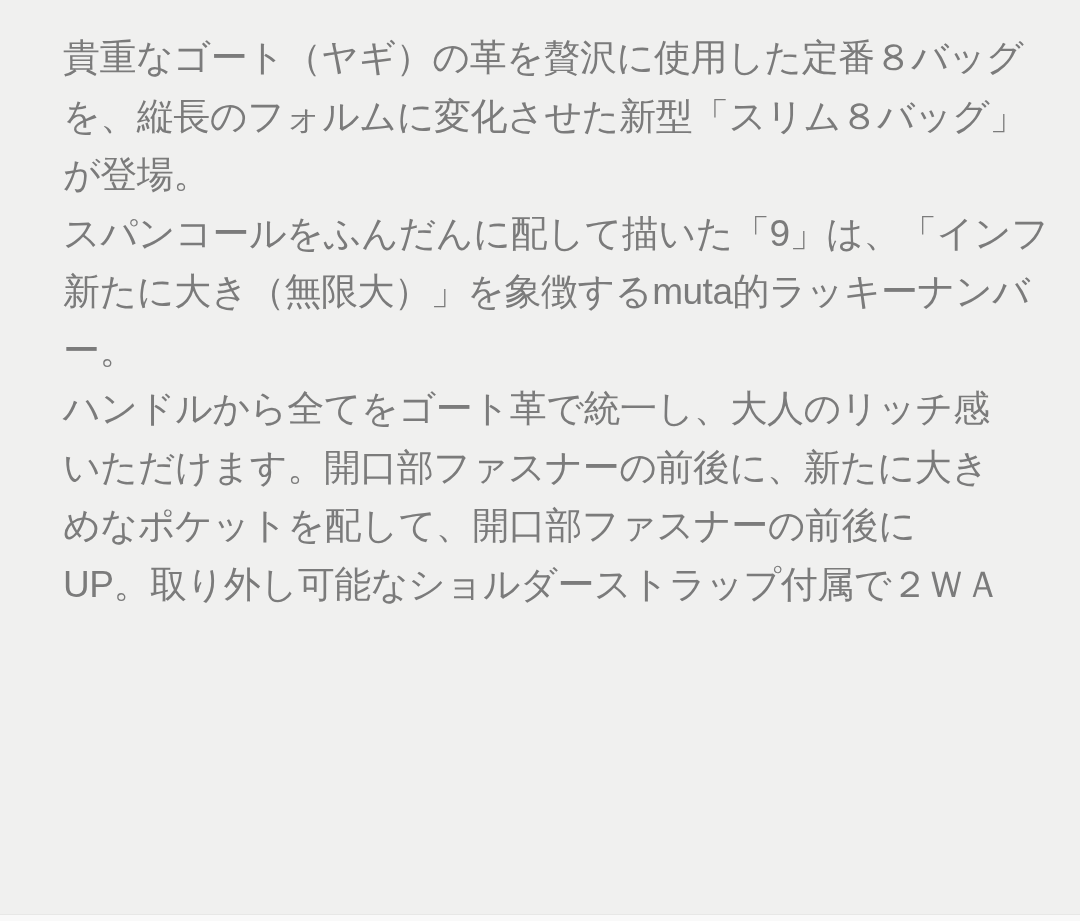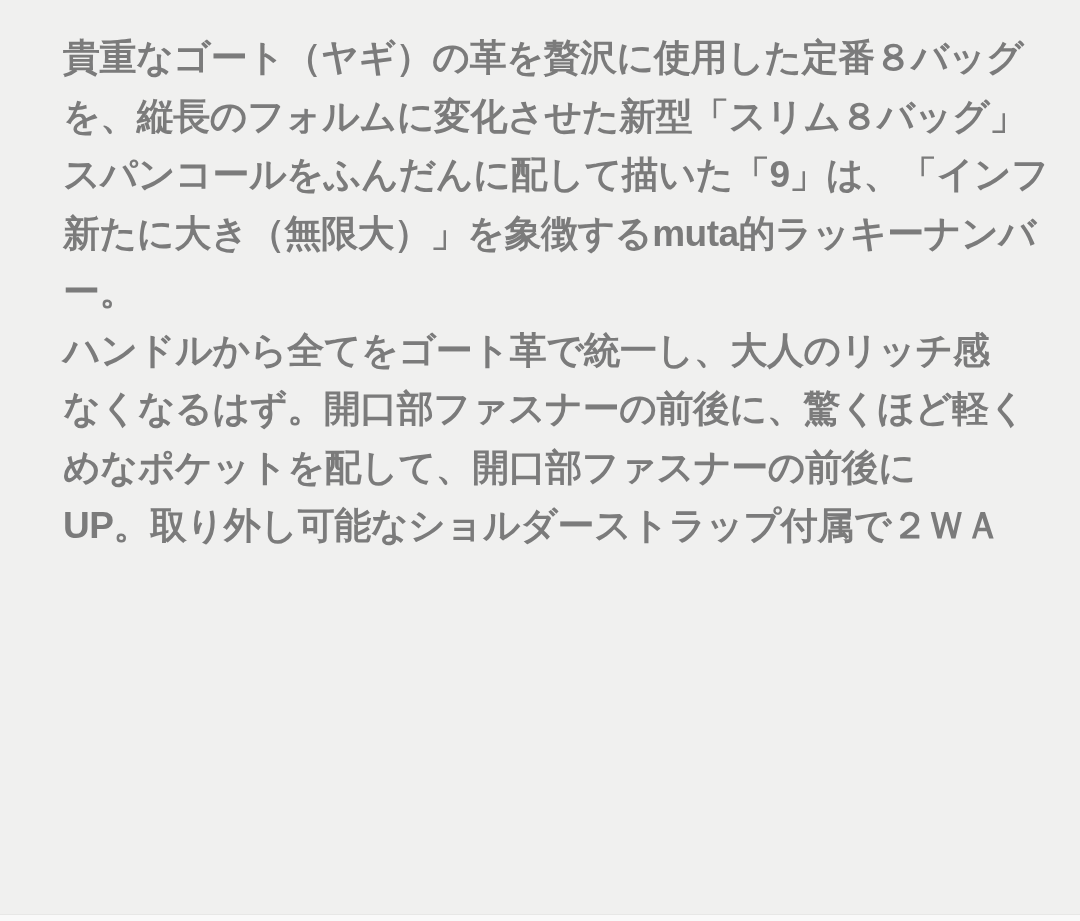--- a/index.html
+++ b/index.html
@@ -17,40 +17,41 @@
   .description-block {
     box-sizing: border-box;
     padding: 29px 0 0 63px;
     color: #7b7b7b;
   }
   .text-line {
     font-size: 37px;
     line-height: 58.5px;
     letter-spacing: -0.5px;
     white-space: nowrap;
-    font-weight: 700;
+    font-weight: 400;
   }
   .bottom-strip {
     position: absolute;
     left: 0;
     bottom: 0;
     width: 100%;
     height: 6px;
     background: #f9f9f9;
     border-top: 1px solid #e7e7e6;
   }
 </style>
 </head>
 <body>
 
 <div class="description-block">
   <div class="text-line">貴重なゴート（ヤギ）の革を贅沢に使用した定番８バッグ</div>
   <div class="text-line">を、縦長のフォルムに変化させた新型「スリム８バッグ」</div>
+  <div class="text-line">が登場。</div>
   <div class="text-line">スパンコールをふんだんに配して描いた「9」は、「インフ</div>
   <div class="text-line">新たに大き（無限大）」を象徴するmuta的ラッキーナンバ</div>
   <div class="text-line">ー。</div>
   <div class="text-line">ハンドルから全てをゴート革で統一し、大人のリッチ感</div>
-  <div class="text-line">なくなるはず。開口部ファスナーの前後に、驚くほど軽く</div>
+  <div class="text-line">いただけます。開口部ファスナーの前後に、新たに大き</div>
   <div class="text-line">めなポケットを配して、開口部ファスナーの前後に</div>
   <div class="text-line">UP。取り外し可能なショルダーストラップ付属で２ＷＡ</div>
 </div>
 
 <div class="bottom-strip"></div>
 
 </body></html>

